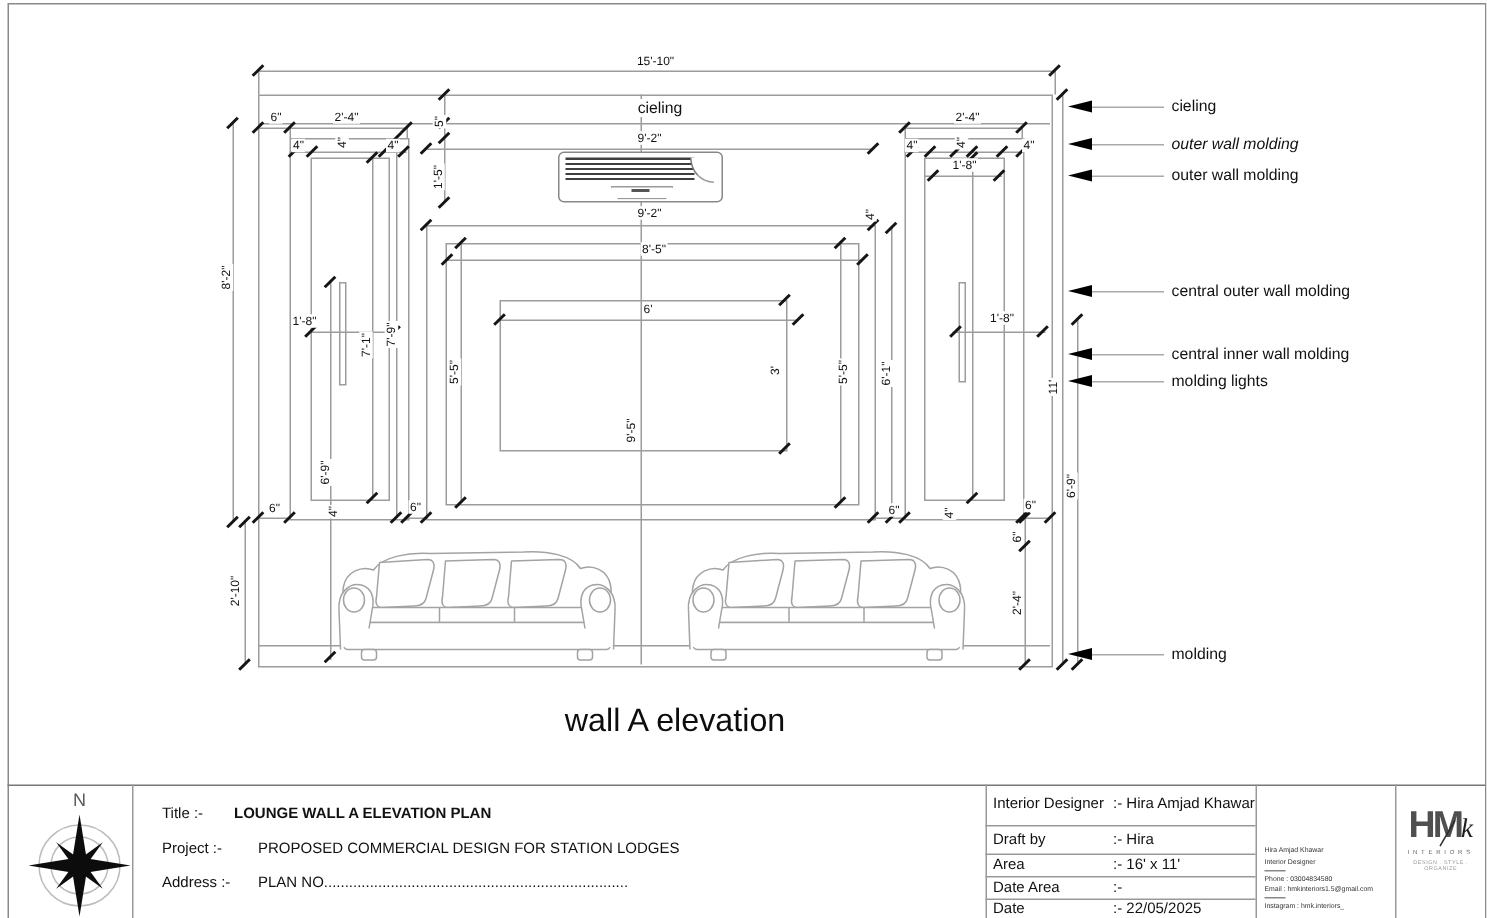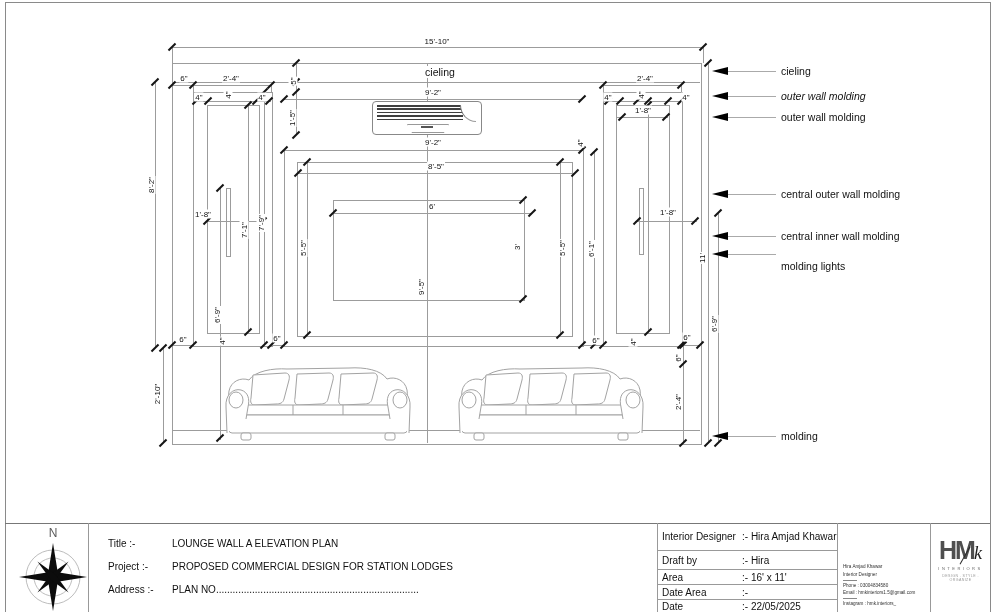--- a/index.html
+++ b/index.html
@@ -261,26 +261,27 @@
       <div class="ln" style="left: 728px; top: 117px; width: 48px; height: 1px; background: rgb(170, 170, 170);"></div>
       <span class="callout" style="left: 781px; top: 117px;">outer wall molding</span>
       <div class="arr" style="left: 712px; top: 190px;"></div>
       <div class="ln" style="left: 728px; top: 194px; width: 48px; height: 1px; background: rgb(170, 170, 170);"></div>
       <span class="callout" style="left: 781px; top: 194px;">central outer wall molding</span>
       <div class="arr" style="left: 712px; top: 232px;"></div>
       <div class="ln" style="left: 728px; top: 236px; width: 48px; height: 1px; background: rgb(170, 170, 170);"></div>
       <span class="callout" style="left: 781px; top: 236px;">central inner wall molding</span>
       <div class="arr" style="left: 712px; top: 250px;"></div>
       <div class="ln" style="left: 728px; top: 254px; width: 48px; height: 1px; background: rgb(170, 170, 170);"></div>
-      <span class="callout" style="left: 781px; top: 266px;">molding lights</span>
+      <span class="callout" style="left: 781px; top: 254px;">molding lights</span>
       <div class="arr" style="left: 712px; top: 432px;"></div>
       <div class="ln" style="left: 728px; top: 436px; width: 48px; height: 1px; background: rgb(170, 170, 170);"></div>
       <span class="callout" style="left: 781px; top: 436px;">molding</span>
     </div>
 
+  <div class="drawing-title">wall A elevation</div>
 
   <svg class="compass" width="78" height="92" viewBox="0 0 78 92">
     <text x="39" y="13" text-anchor="middle" font-size="12" fill="#5a5a5a" font-family="Liberation Sans, sans-serif">N</text>
     <circle cx="39" cy="53" r="27" fill="none" stroke="#bdbdbd" stroke-width="1"></circle>
     <circle cx="39" cy="53" r="19" fill="none" stroke="#bdbdbd" stroke-width="1"></circle>
     <g fill="#0c0c0c">
       <polygon points="39,19 44.5,53 39,87 33.5,53"></polygon>
       <polygon points="5,53 39,47.5 73,53 39,58.5"></polygon>
       <g transform="rotate(45 39 53)">
         <polygon points="39,31 42.5,53 39,75 35.5,53"></polygon>
@@ -294,21 +295,21 @@
     <div class="ln" style="left:88px;top:523px;width:1px;height:89px;background:#999;"></div>
     <div class="ln" style="left:657px;top:523px;width:1px;height:89px;background:#999;"></div>
     <div class="ln" style="left:837px;top:523px;width:1px;height:89px;background:#999;"></div>
     <div class="ln" style="left:930px;top:523px;width:1px;height:89px;background:#999;"></div>
     <div class="ln" style="left:657px;top:550px;width:180px;height:1px;background:#999;"></div>
     <div class="ln" style="left:657px;top:569px;width:180px;height:1px;background:#999;"></div>
     <div class="ln" style="left:657px;top:584px;width:180px;height:1px;background:#999;"></div>
     <div class="ln" style="left:657px;top:599px;width:180px;height:1px;background:#999;"></div>
 
     <span class="tb-text" style="left:108px;top:543px;">Title  :-</span>
-    <span class="tb-text" style="left:172px;top:543px;">LOUNGE WALL A ELEVATION PLAN</span>
+    <span class="tb-text" style="left:156px;top:543px;font-weight:bold;">LOUNGE WALL A ELEVATION PLAN</span>
     <span class="tb-text" style="left:108px;top:566px;">Project  :-</span>
     <span class="tb-text" style="left:172px;top:566px;">PROPOSED COMMERCIAL DESIGN FOR STATION LODGES</span>
     <span class="tb-text" style="left:108px;top:589px;">Address :-</span>
     <span class="tb-text" style="left:172px;top:589px;">PLAN NO.........................................................................</span>
 
     <span class="tb-text" style="left:662px;top:536px;">Interior Designer</span>
     <span class="tb-text" style="left:742px;top:536px;">:- Hira Amjad Khawar</span>
     <span class="tb-text" style="left:662px;top:560px;">Draft by</span>
     <span class="tb-text" style="left:742px;top:560px;">:- Hira</span>
     <span class="tb-text" style="left:662px;top:577px;">Area</span>

